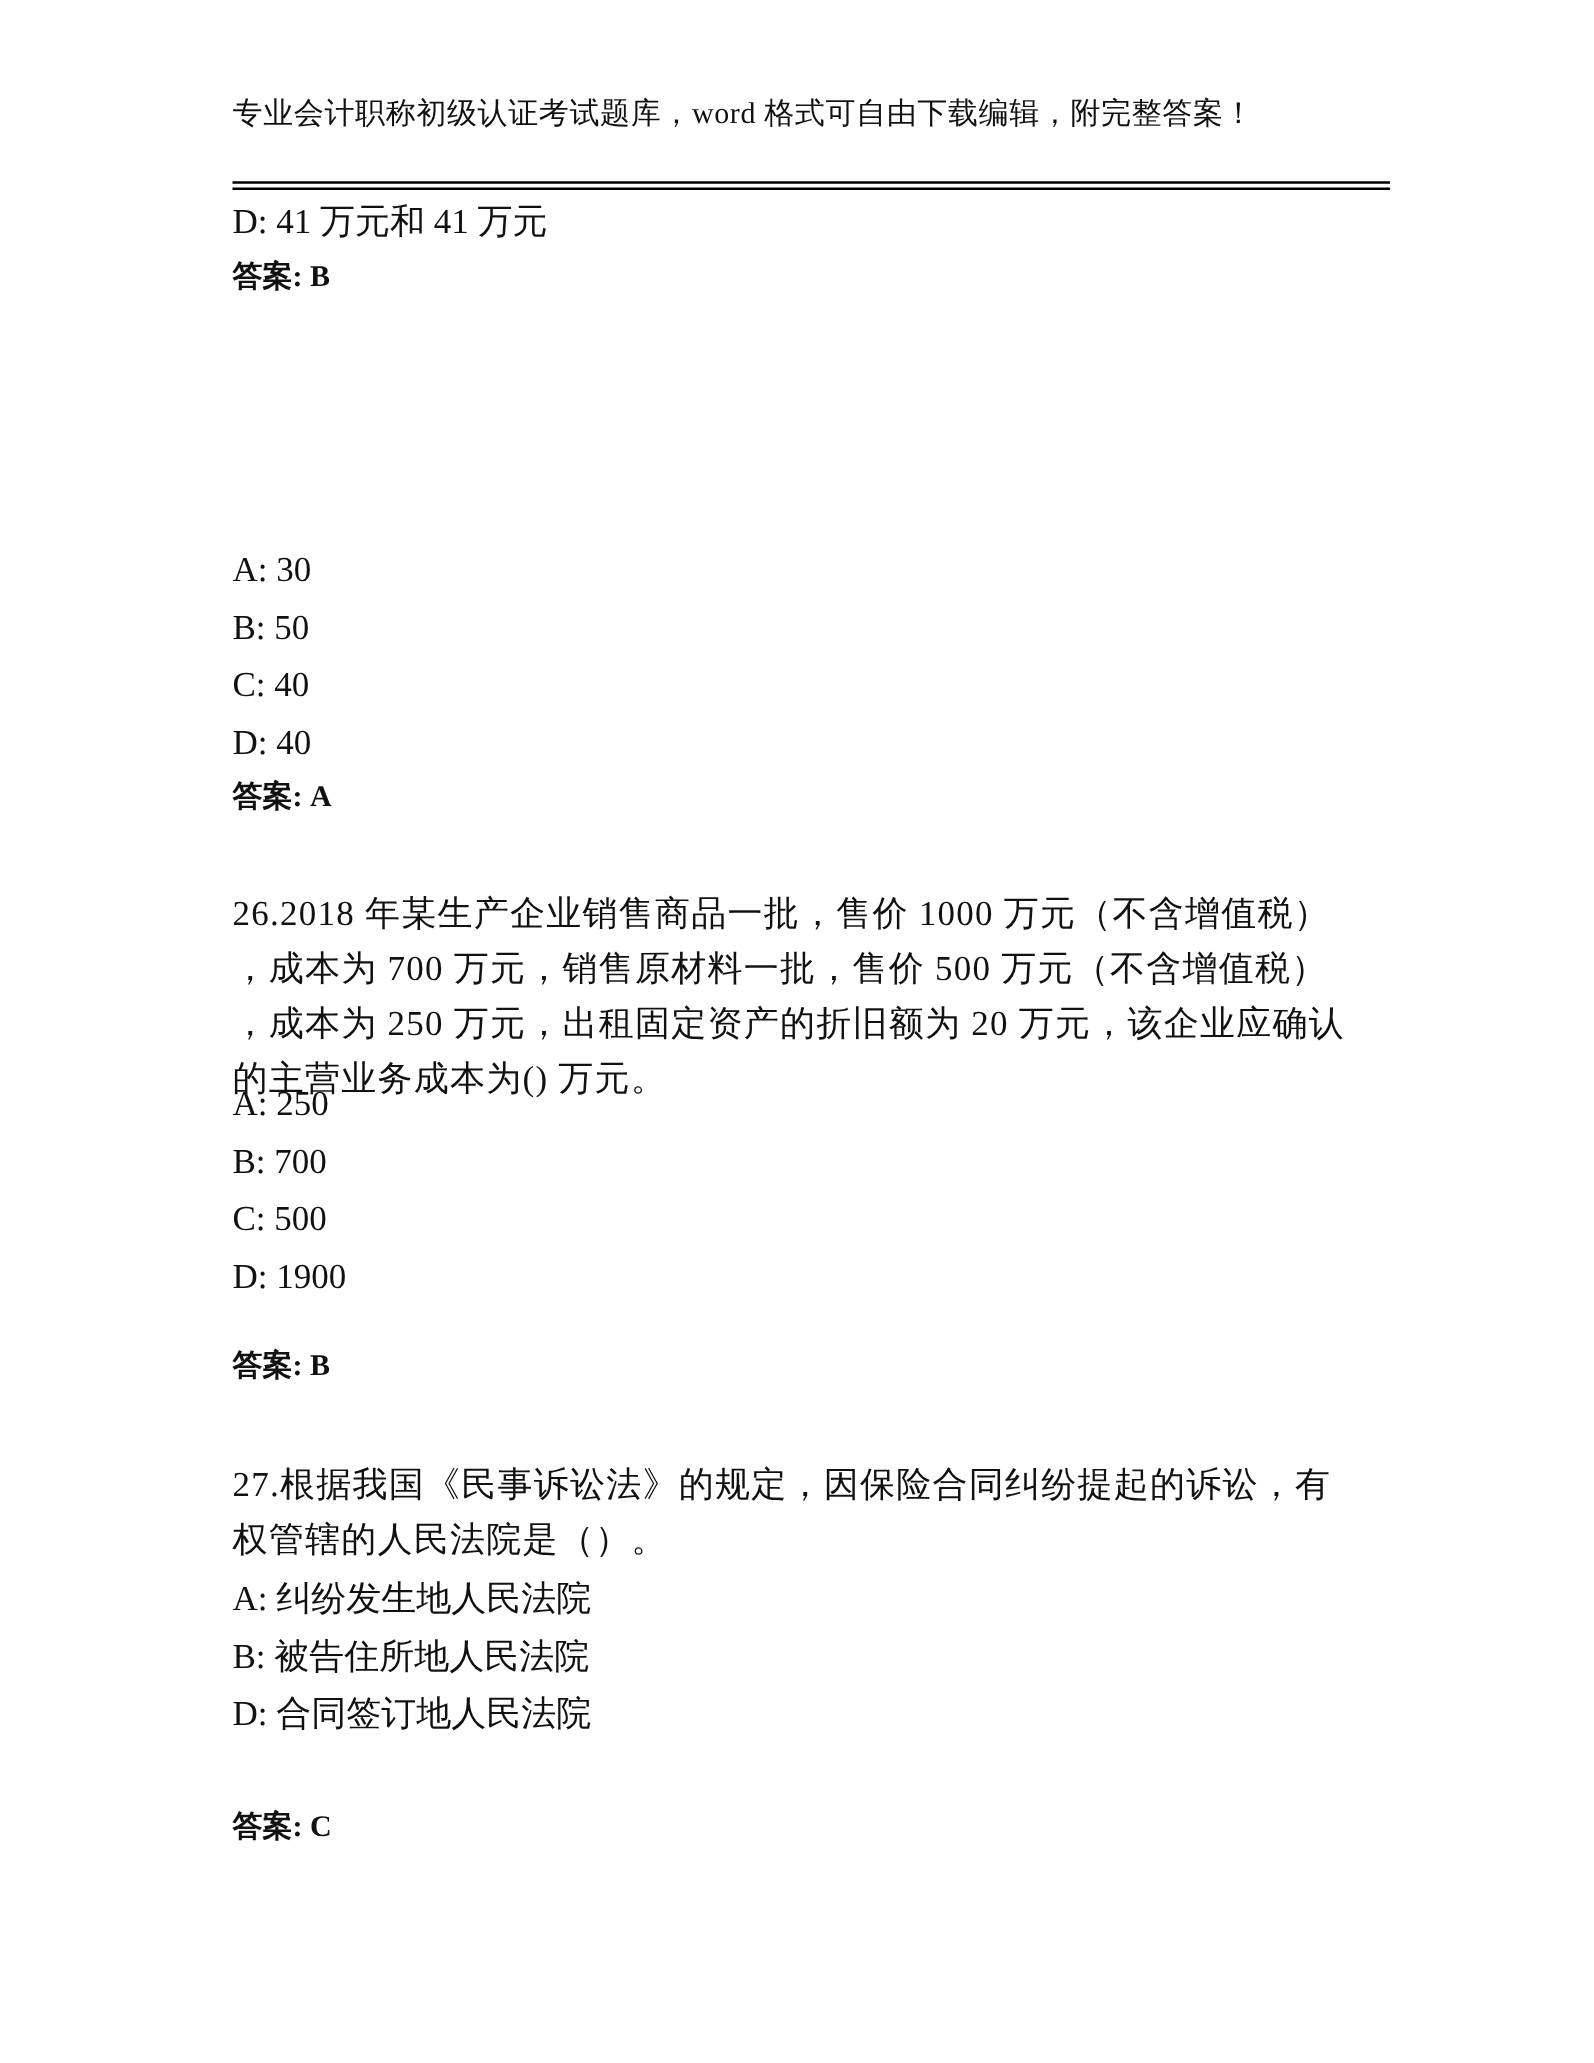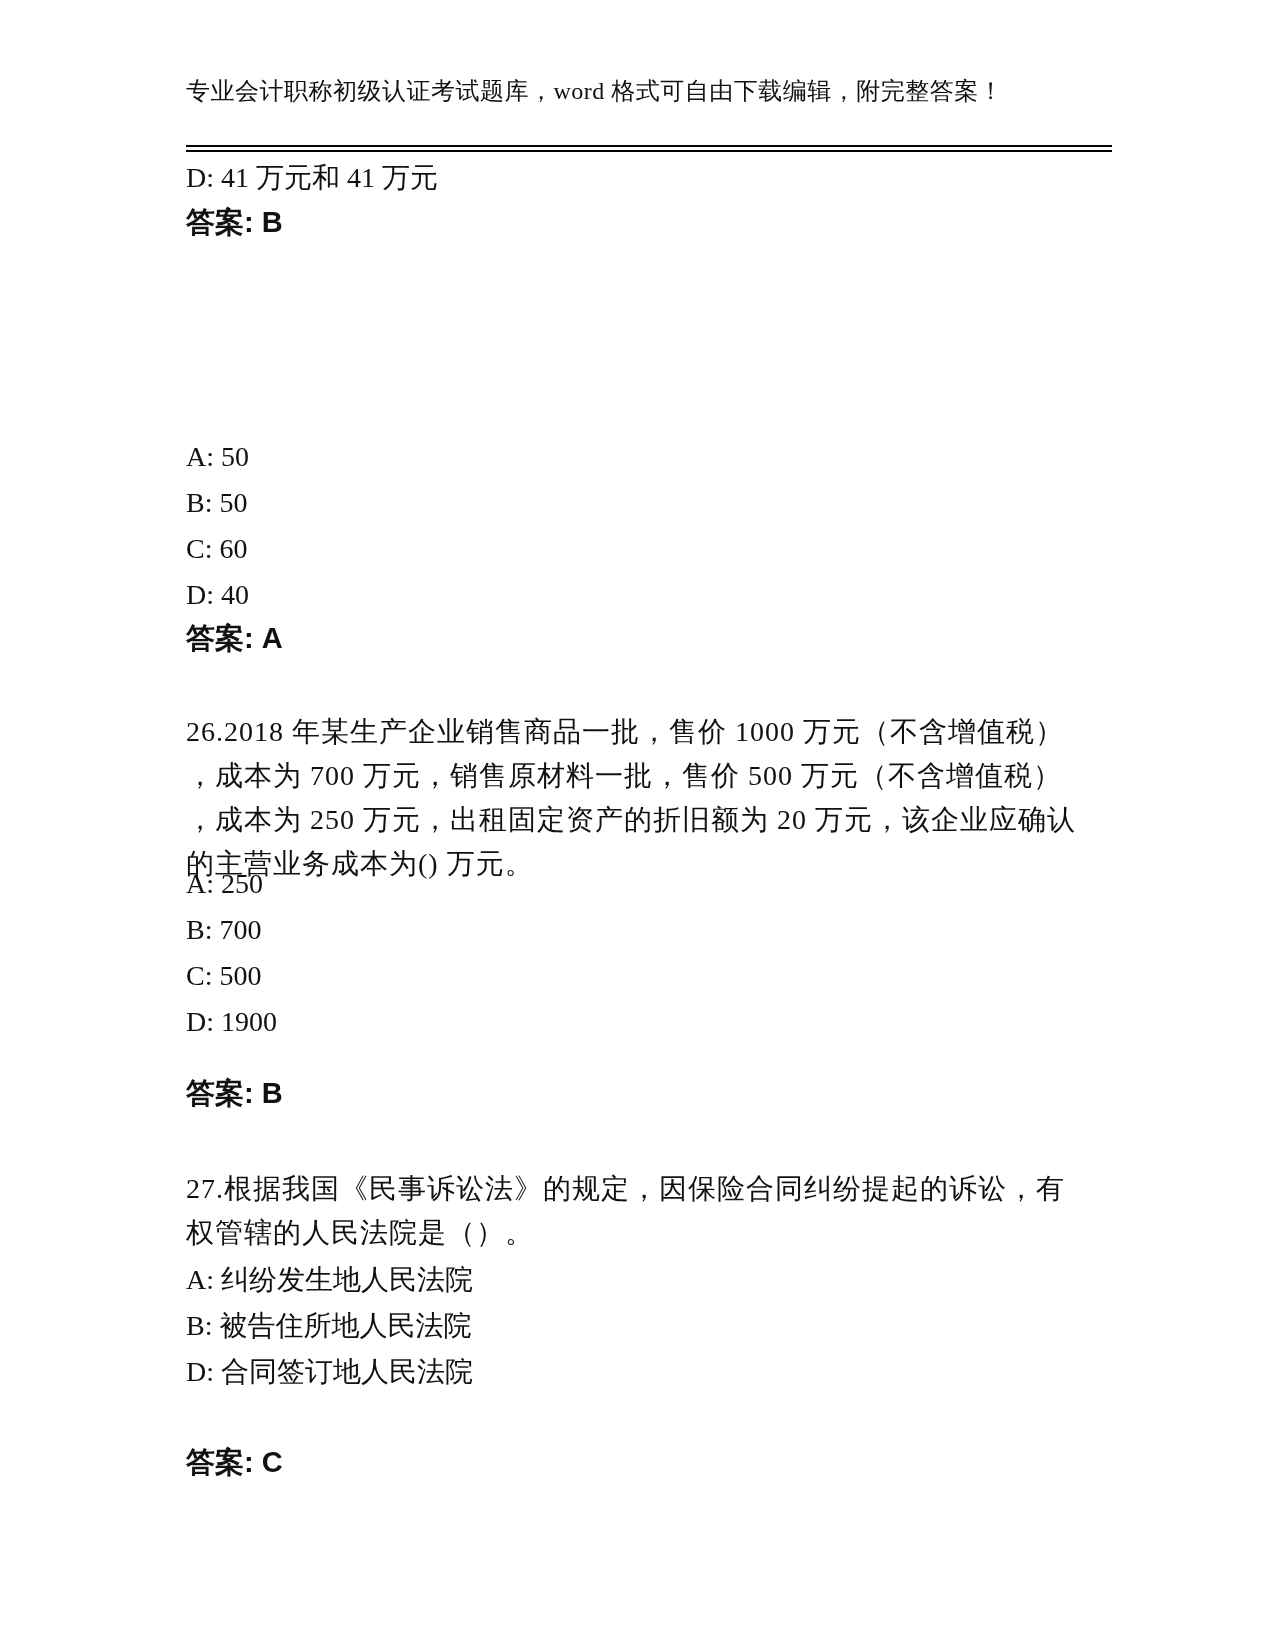--- a/index.html
+++ b/index.html
@@ -36,45 +36,45 @@
   .stem {
     width: 900px;
     font-size: 28px;
     line-height: 44px;
     white-space: pre-line;
     text-align: justify;
     letter-spacing: 1px;
   }
   .options .body-line { margin-bottom: 2px; }
   .answer-line {
-    font-family: Liberation Sans, sans-serif;
+    font-family: Liberation Serif, serif;
     font-weight: 700;
-    font-size: 29px;
+    font-size: 24px;
     line-height: 44px;
     white-space: pre-wrap;
   }
 </style>
 </head>
 <body>
 
 <div class="page">
 
   <div class="abs header-text">专业会计职称初级认证考试题库，word 格式可自由下载编辑，附完整答案！</div>
 
   <div class="abs header-rule"></div>
 
   <div class="abs body-line" style="top:156px">D: 41 万元和 41 万元</div>
 
   <div class="abs answer-line" style="top:200px">答案: B</div>
 
 
   <div class="abs options" style="top:435px">
-    <div class="body-line">A: 50</div>
+    <div class="body-line">A: 30</div>
     <div class="body-line">B: 50</div>
-    <div class="body-line">C: 60</div>
+    <div class="body-line">C: 40</div>
     <div class="body-line">D: 40</div>
   </div>
 
   <div class="abs answer-line" style="top:616px">答案: A</div>
 
   <div class="abs stem" style="top:710px">26.2018 年某生产企业销售商品一批，售价 1000 万元（不含增值税）
 ，成本为 700 万元，销售原材料一批，售价 500 万元（不含增值税）
 ，成本为 250 万元，出租固定资产的折旧额为 20 万元，该企业应确认
 的主营业务成本为() 万元。</div>
 

